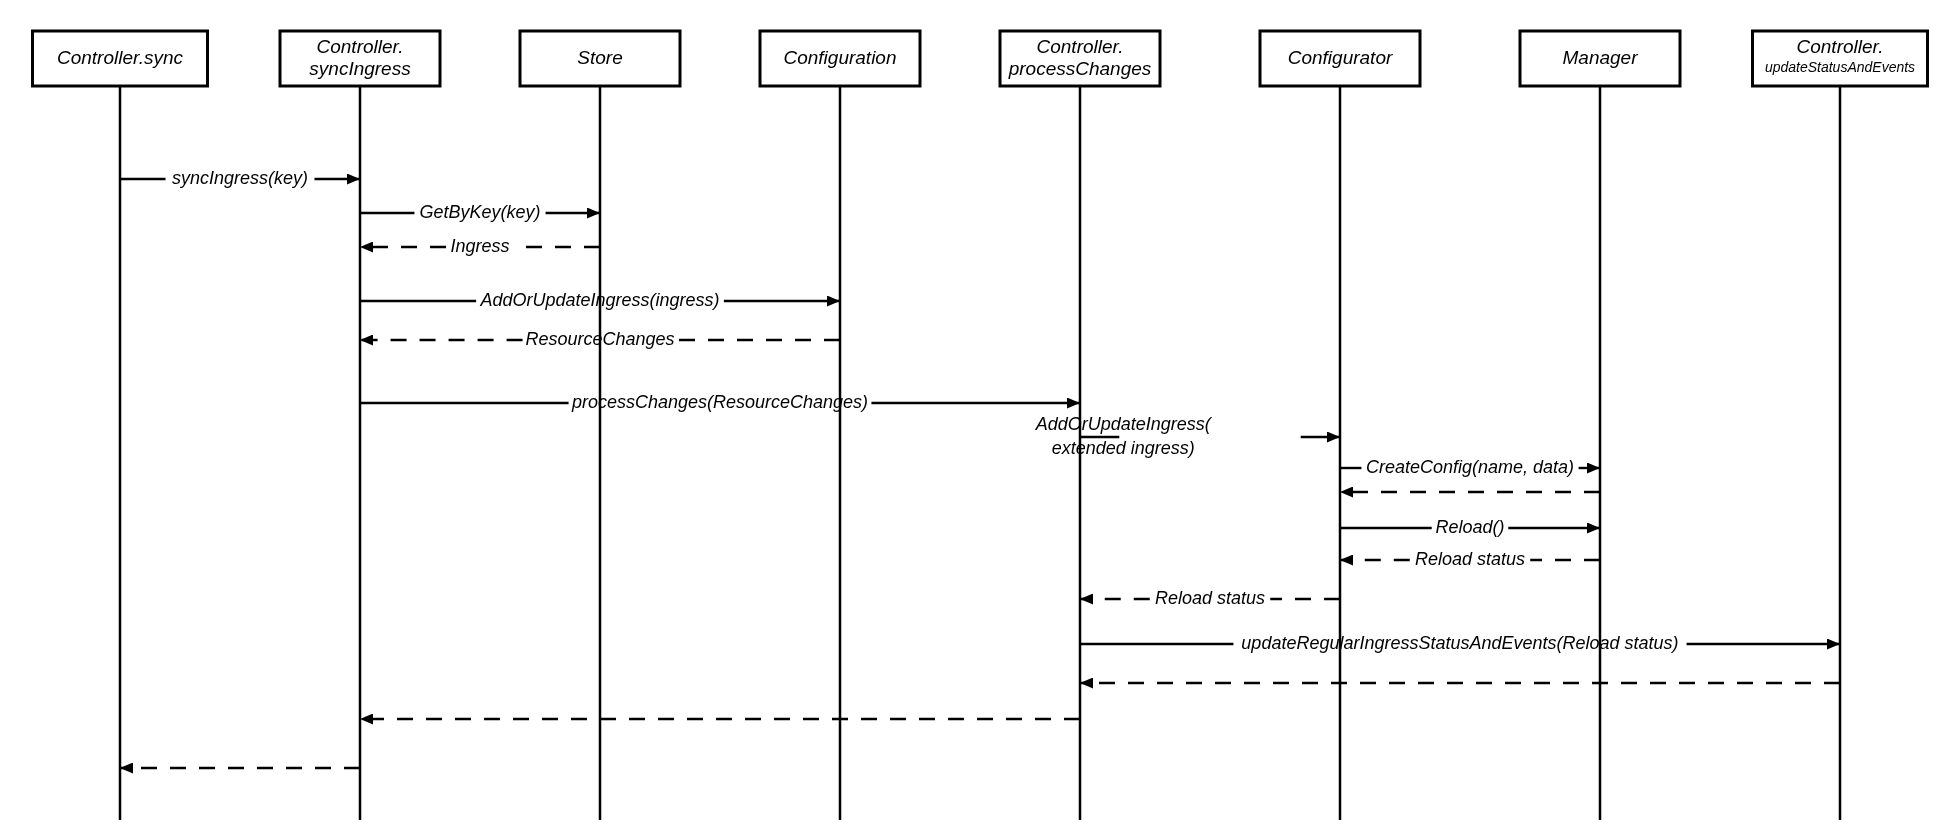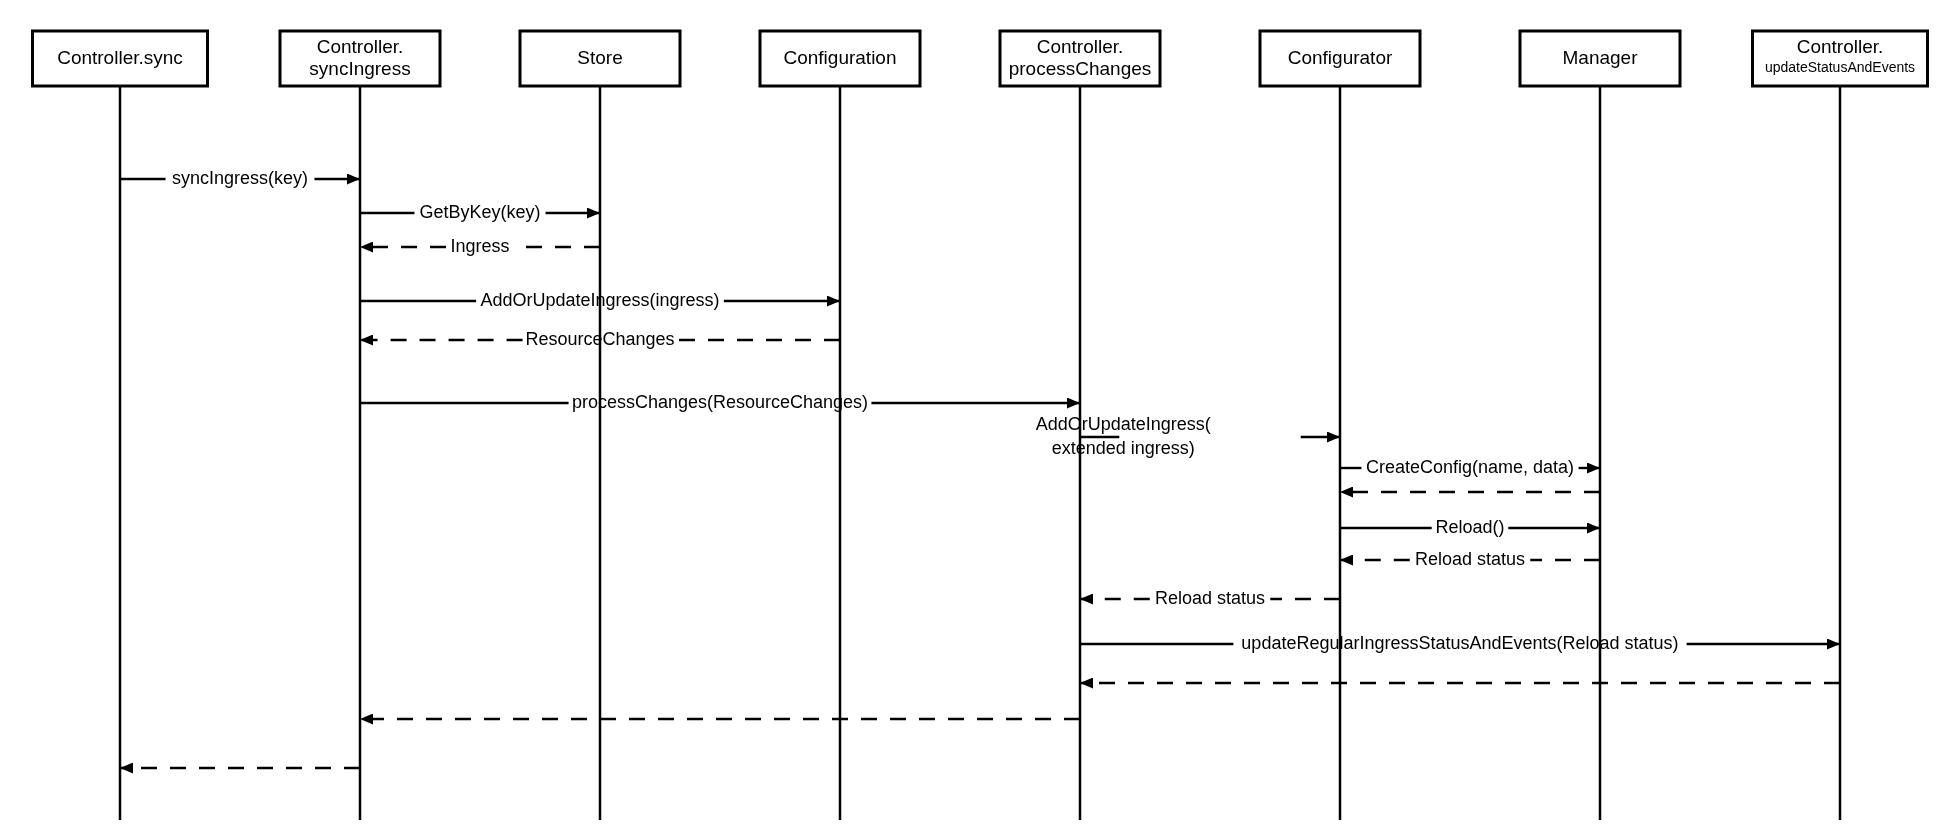--- a/index.html
+++ b/index.html
@@ -10,20 +10,21 @@
   body {
     width: 1960px;
     height: 840px;
     font-family: "Liberation Sans", sans-serif;
     overflow: hidden;
   }
   #diagram-root {
     position: relative;
     width: 1960px;
     height: 696px;
+    font-style: italic;
   }
   svg.seq {
     display: block;
     width: 1960px;
     height: 840px;
     background: #ffffff;
   }
   .participant-box {
     fill: #ffffff;
     stroke: #000000;

